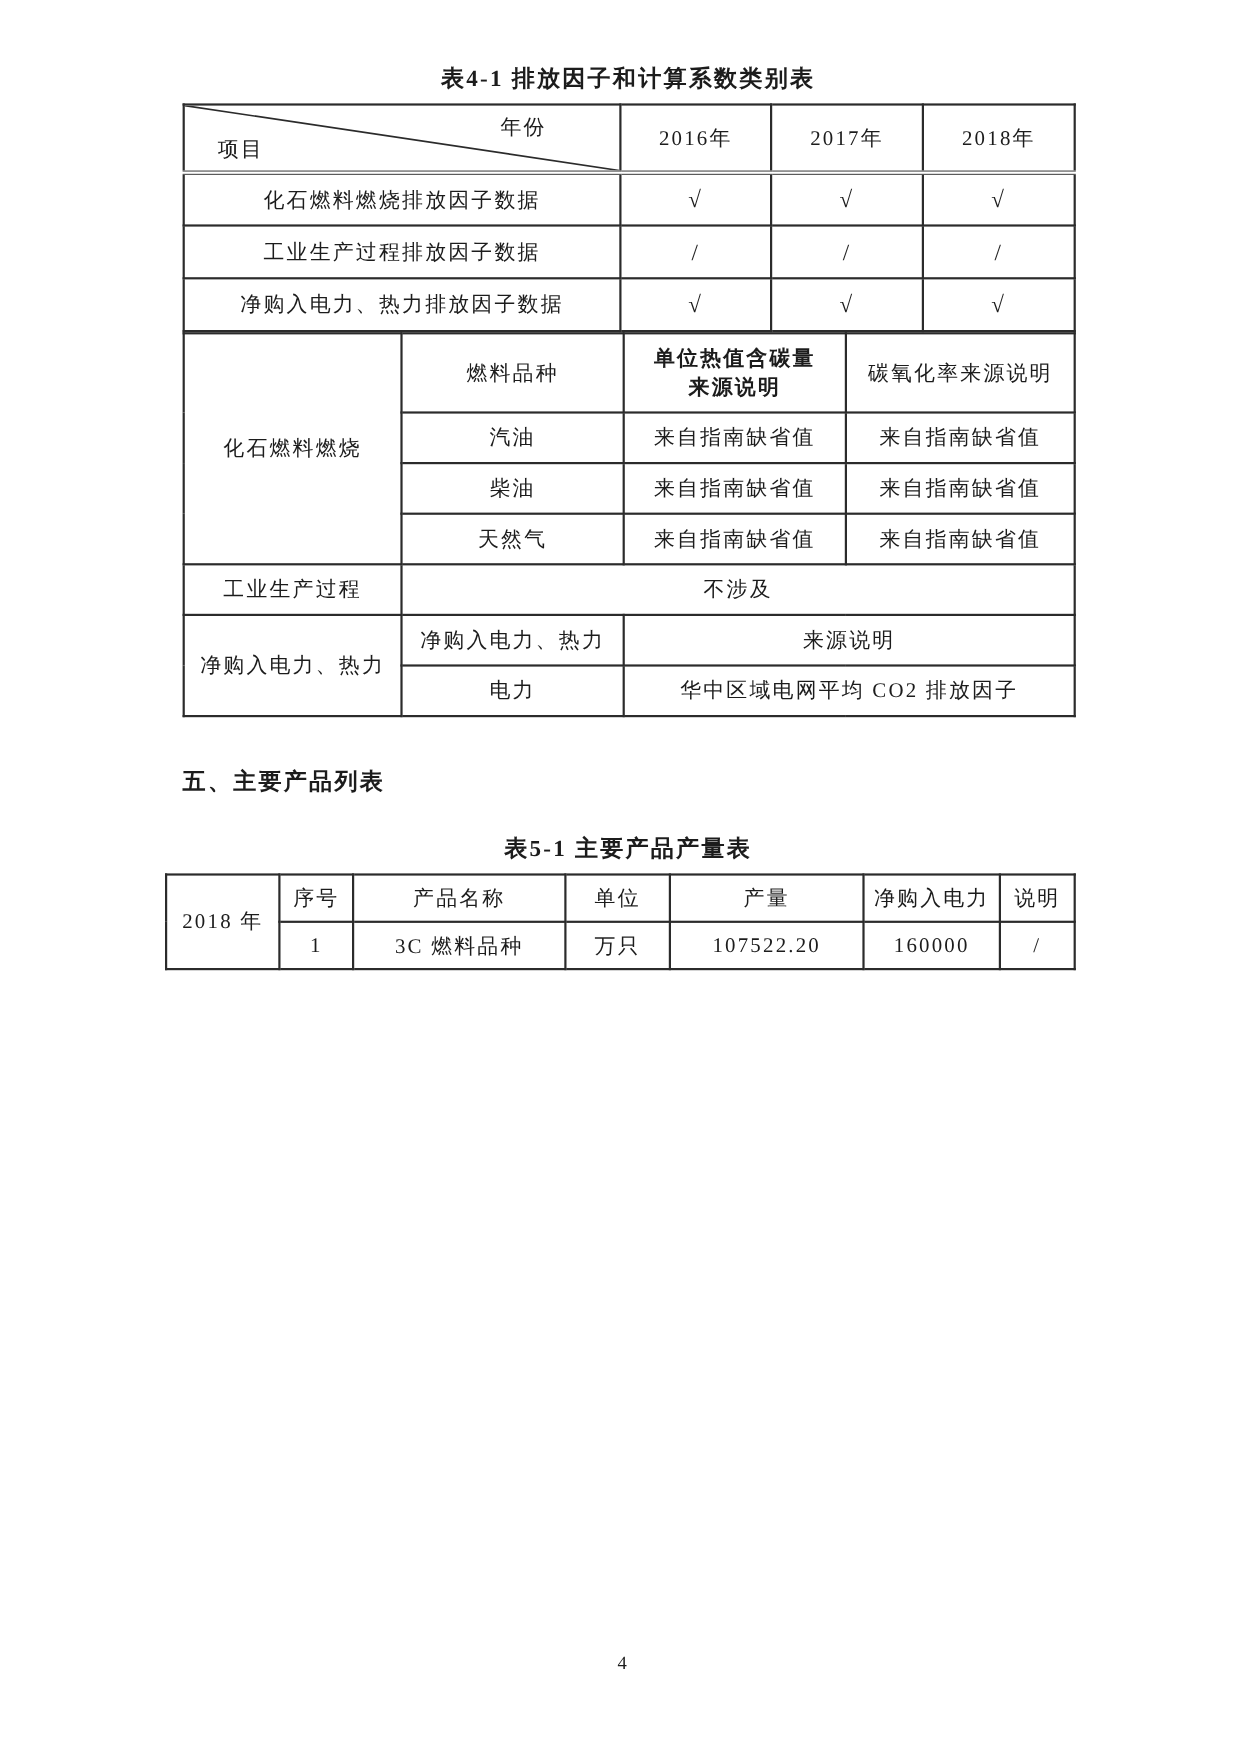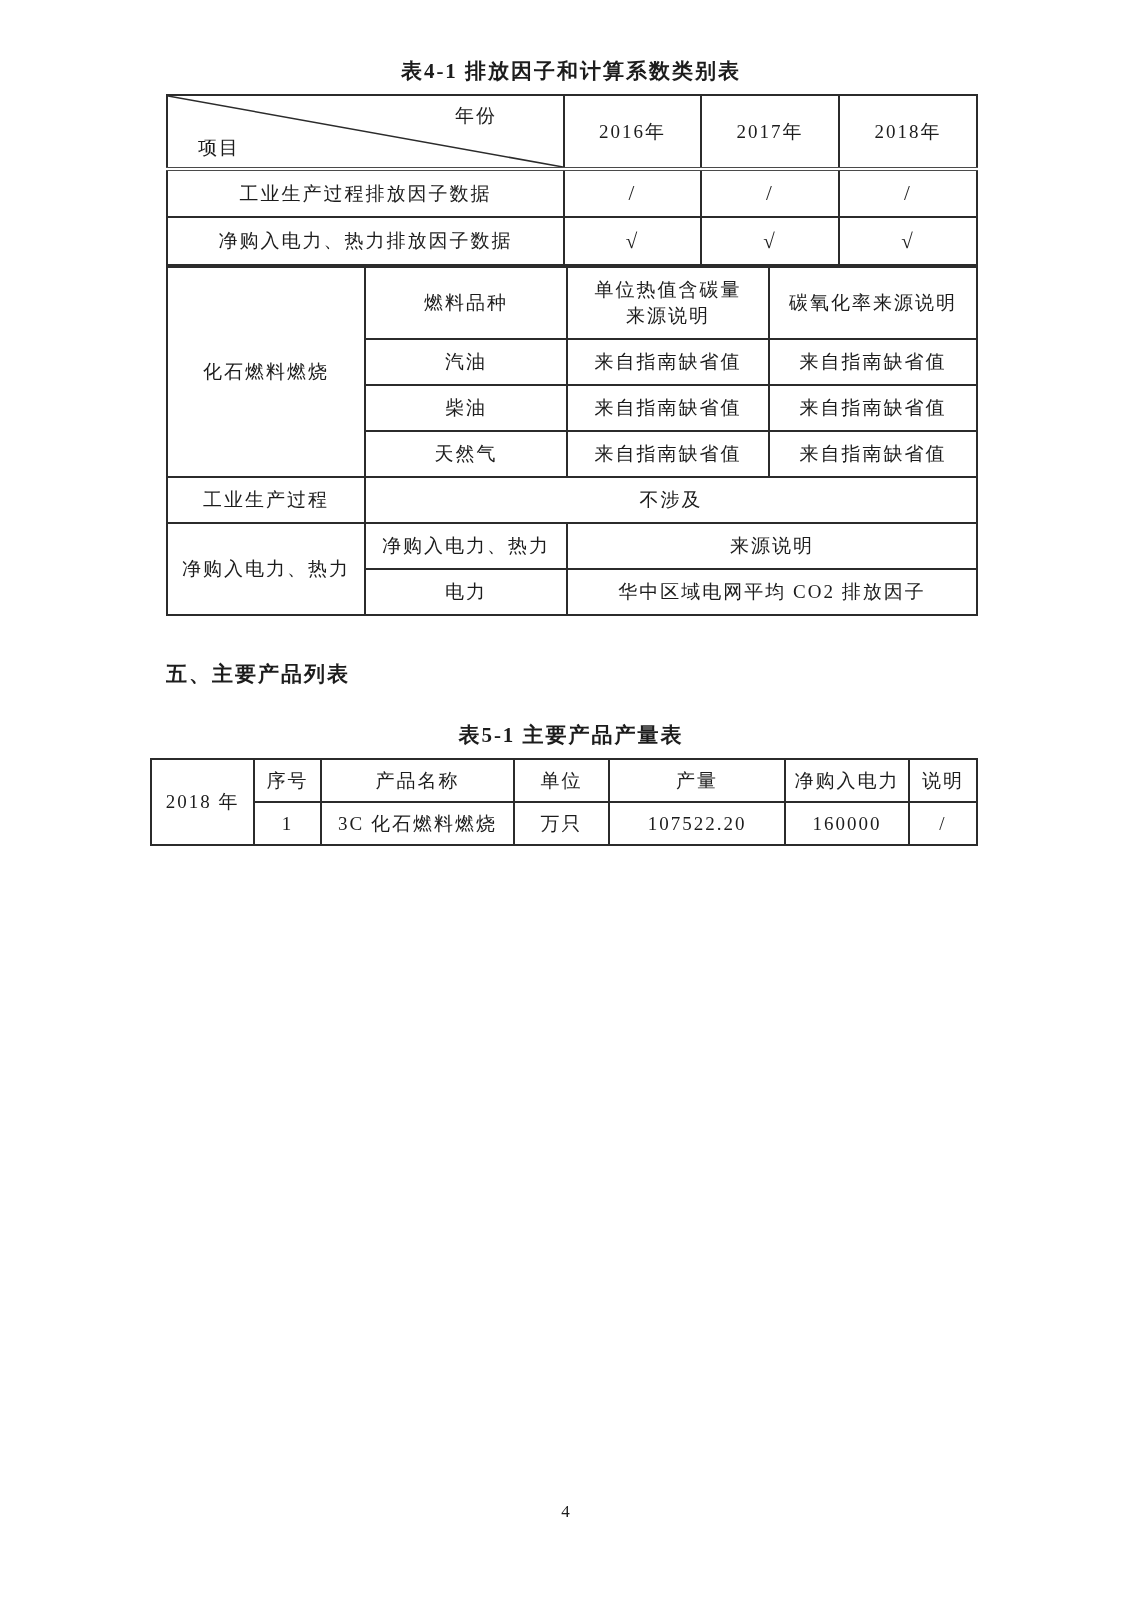--- a/index.html
+++ b/index.html
@@ -39,21 +39,21 @@
   td {
     border: 2px solid #2b2b2b;
     text-align: center;
     vertical-align: middle;
     padding: 2px 4px;
     box-sizing: border-box;
     overflow: hidden;
   }
   
   .t41 .hrow td { border-bottom: 4px double #4a4a4a; }
-  .t41 .hrow { height: 74px; }
+  .t41 .hrow { height: 62px; }
   .t41 .drow { height: 48px; }
   .t41 .check { font-size: 21px; }
   .diag-cell {
     position: relative;
     padding: 0;
   }
   .diag-cell svg {
     position: absolute;
     left: 0; top: 0;
     width: 100%; height: 100%;
@@ -84,21 +84,21 @@
     font-size: 21px;
     font-weight: bold;
     line-height: 28px;
     margin: 44px 0 0 0;
   }
   .t42-title { margin-top: 30px; }
   .t51-title { margin-top: 34px; }
   
   .t42 .hrow { height: 72px; }
   .t42 .drow { height: 46px; }
-  .prewrap { white-space: pre-line; }
+  .prewrap { white-space: pre-line; font-weight: bold; }
   
   .t51 {
     width: 826px;
     margin-left: -16px;
   }
   .t51 tr { height: 43px; }
   
   .page-number {
     position: absolute;
     left: 0;
@@ -130,20 +130,26 @@
             <line x1="0" y1="0" x2="100" y2="100" stroke="#2b2b2b" stroke-width="1.5" vector-effect="non-scaling-stroke"></line>
           </svg>
           <span class="diag-top">年份</span>
           <span class="diag-bottom">项目</span>
         </td>
         <td>2016年</td>
         <td>2017年</td>
         <td>2018年</td>
       </tr>
       <tr class="drow">
+        <td>化石燃料燃烧排放因子数据</td>
+        <td class="check">√</td>
+        <td class="check">√</td>
+        <td class="check">√</td>
+      </tr>
+      <tr class="drow">
         <td>工业生产过程排放因子数据</td>
         <td class="check">/</td>
         <td class="check">/</td>
         <td class="check">/</td>
       </tr>
       <tr class="drow">
         <td>净购入电力、热力排放因子数据</td>
         <td class="check">√</td>
         <td class="check">√</td>
         <td class="check">√</td>
@@ -217,21 +223,21 @@
         <td rowspan="2">2018 年</td>
         <td>序号</td>
         <td>产品名称</td>
         <td>单位</td>
         <td>产量</td>
         <td>净购入电力</td>
         <td>说明</td>
       </tr>
       <tr>
         <td>1</td>
-        <td>3C 化石燃料燃烧</td>
+        <td>3C 燃料品种</td>
         <td>万只</td>
         <td>107522.20</td>
         <td>160000</td>
         <td>/</td>
       </tr>
     </tbody>
       </table>
 
   </div>
 

